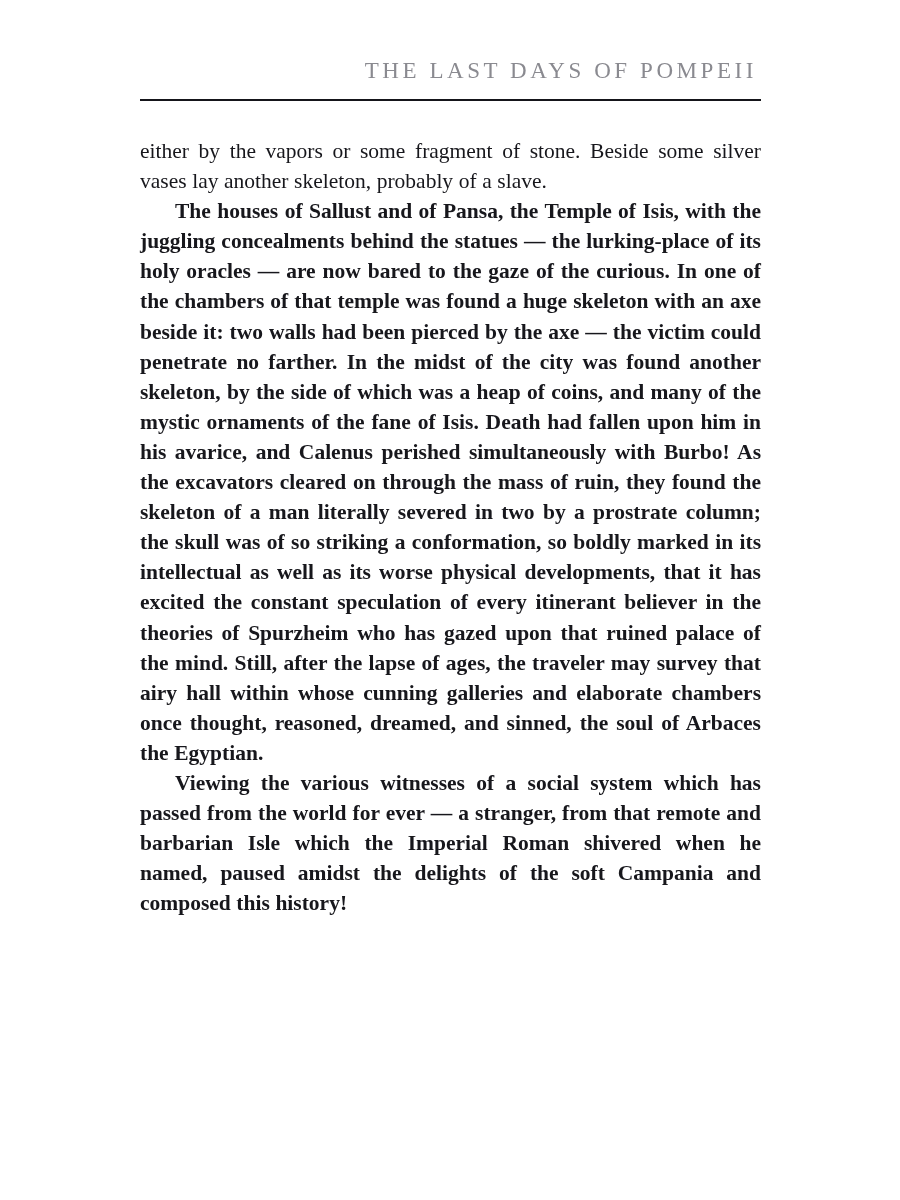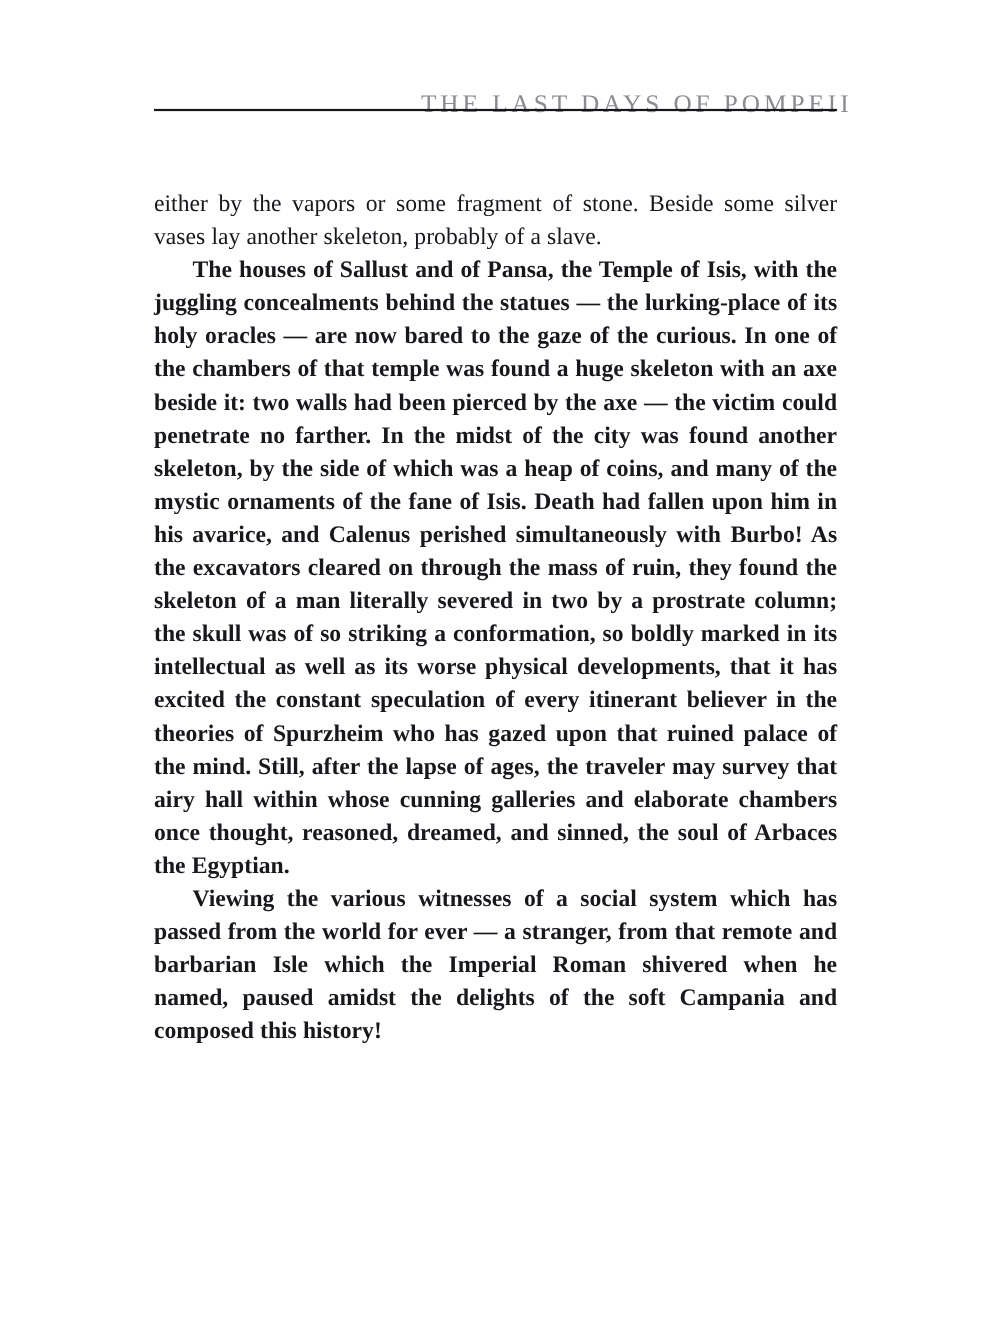--- a/index.html
+++ b/index.html
@@ -14,24 +14,23 @@
     height: 1200px;
     margin: 0 auto;
     background: #ffffff;
     overflow: hidden;
     box-sizing: border-box;
   }
 
   
   .running-head-block {
     position: absolute;
-    left: 154px;
+    left: 136px;
     top: 58px;
     width: 621px;
-    margin-top: 24px;
   }
 
   .running-head {
     font-family: "Liberation Serif", "DejaVu Serif", serif;
     font-size: 23px;
     line-height: 1.1;
     letter-spacing: 0.155em;
     color: #8a8a90;
     text-align: right;
     white-space: nowrap;
@@ -48,21 +47,20 @@
     border-top: 2px solid #15151a;
     margin: 0;
   }
 
   
   .text-column {
     position: absolute;
     left: 140px;
     top: 136px;
     width: 621px;
-    margin-top: 34px;
   }
 
   .para {
     font-family: "Liberation Serif", "DejaVu Serif", serif;
     font-size: 21.5px;
     line-height: 30.1px;
     color: #17171c;
     text-align: justify;
     text-justify: inter-word;
     margin: 0;

